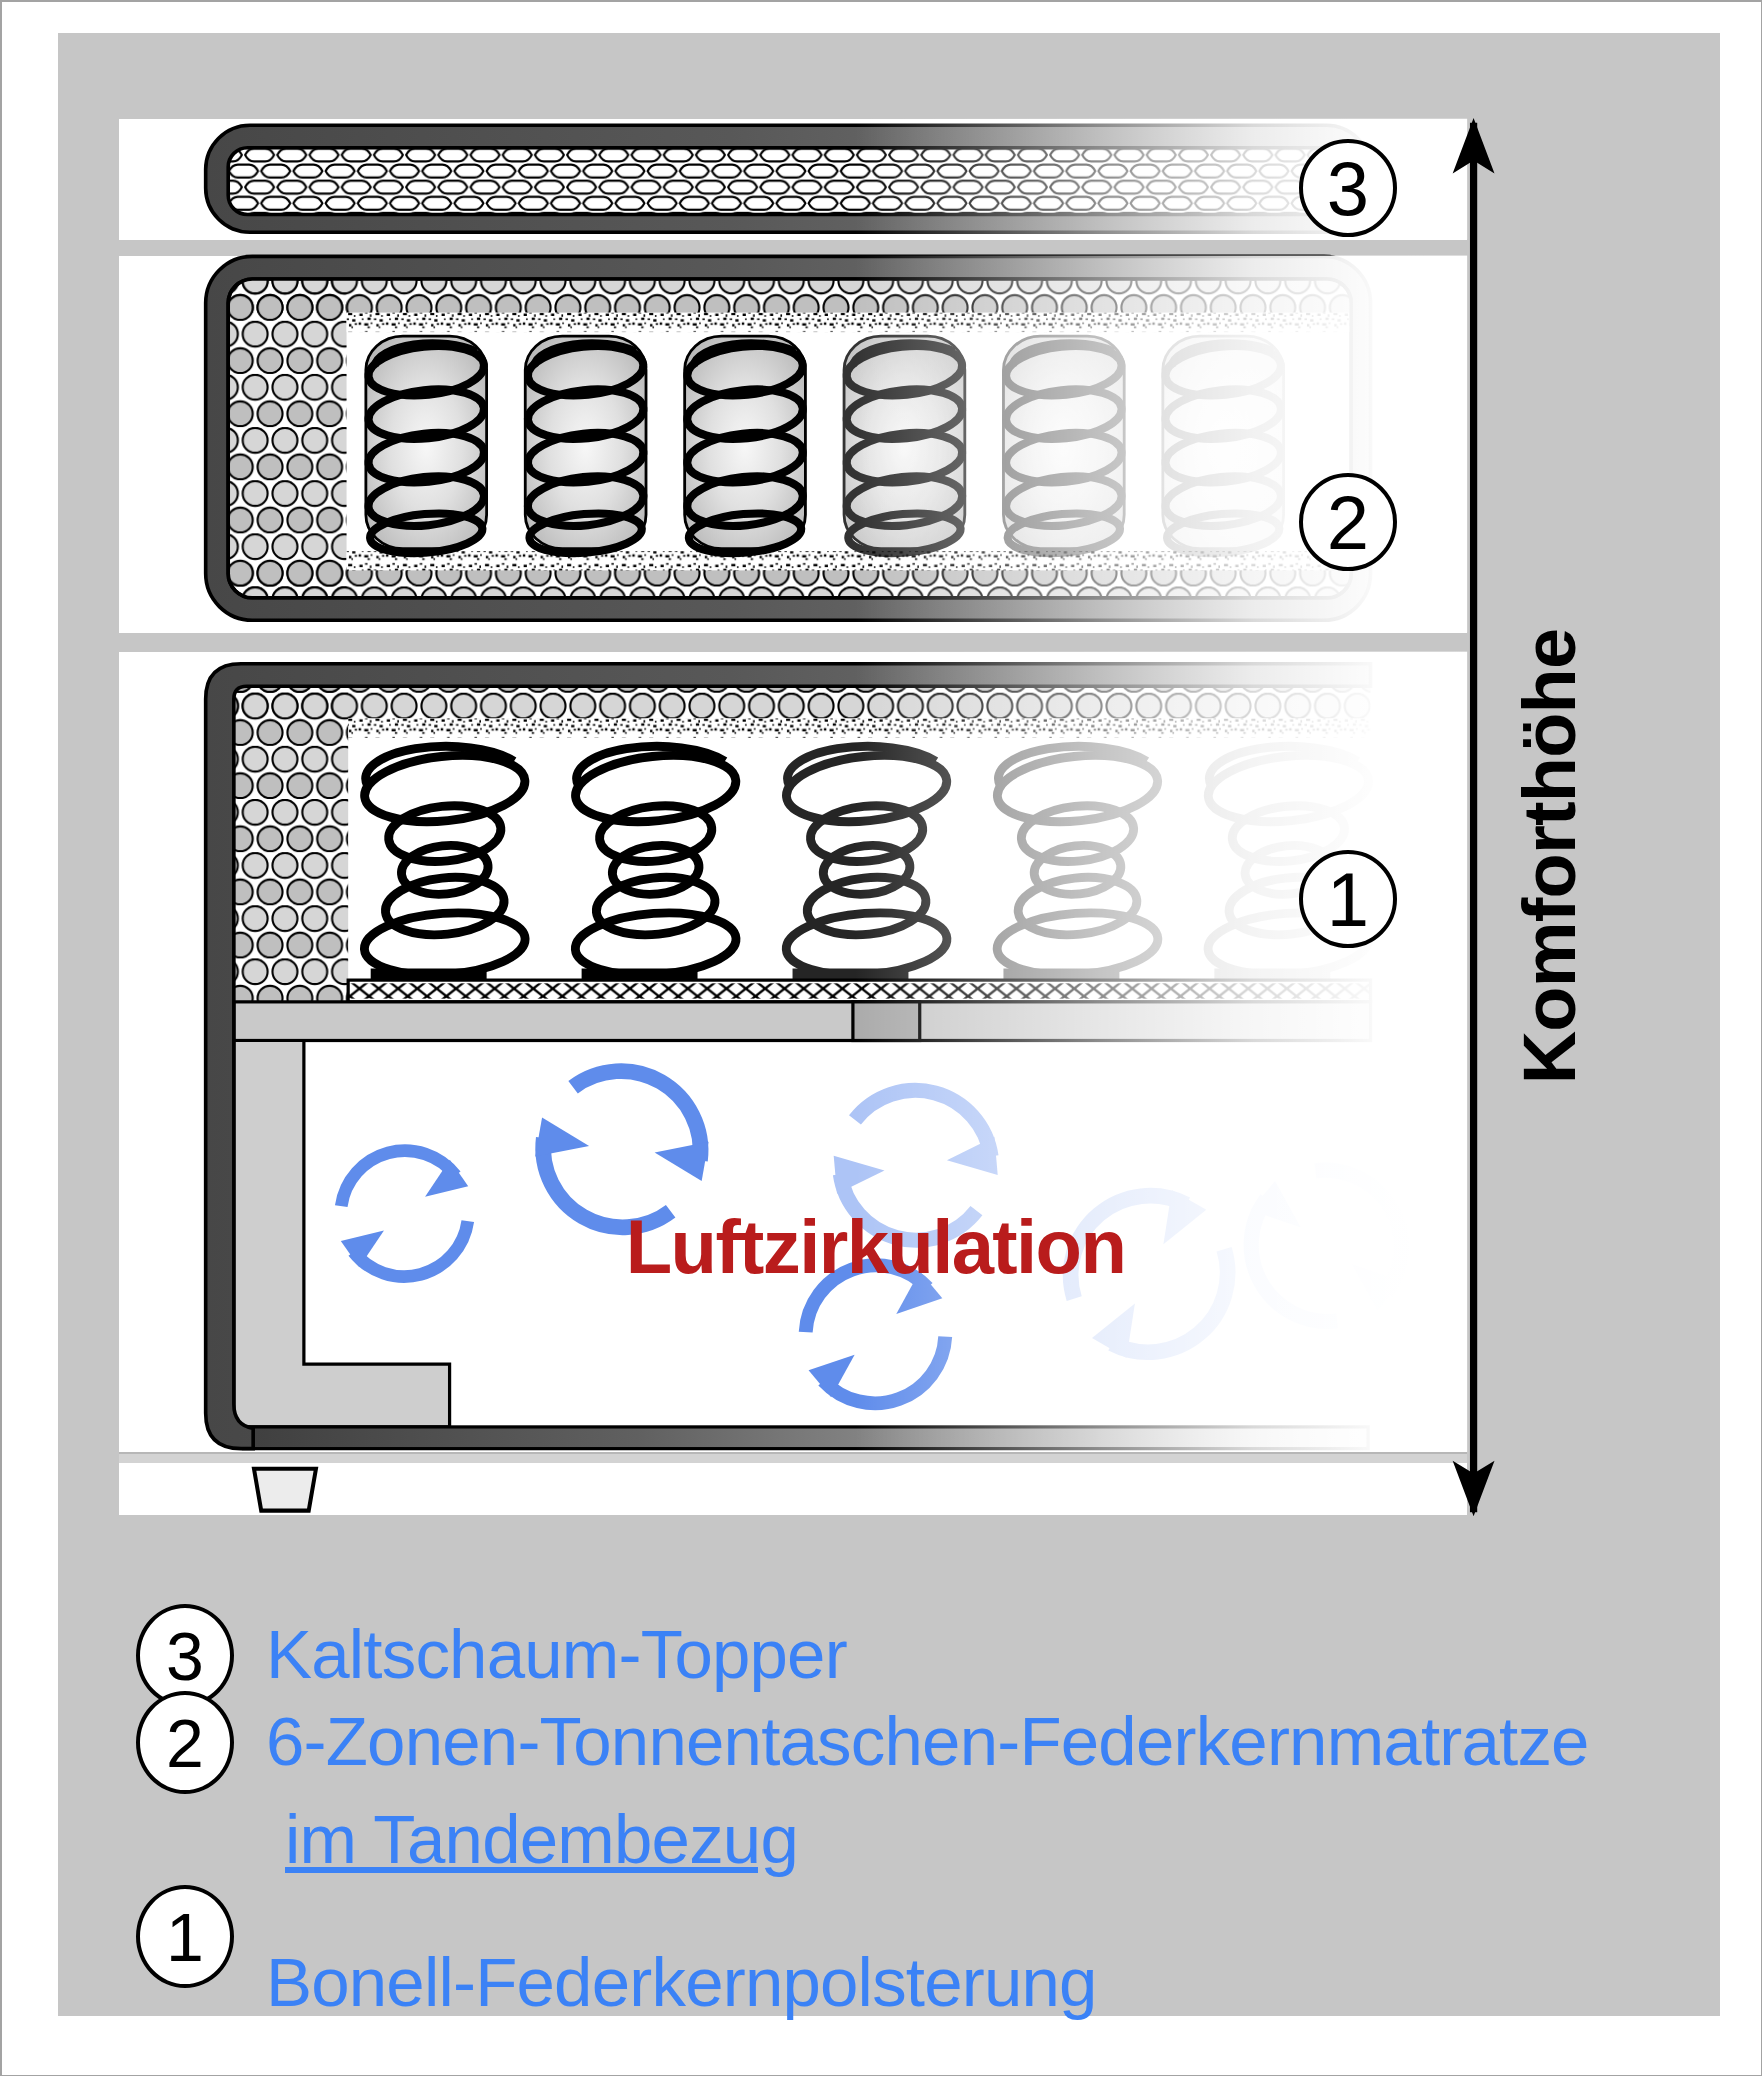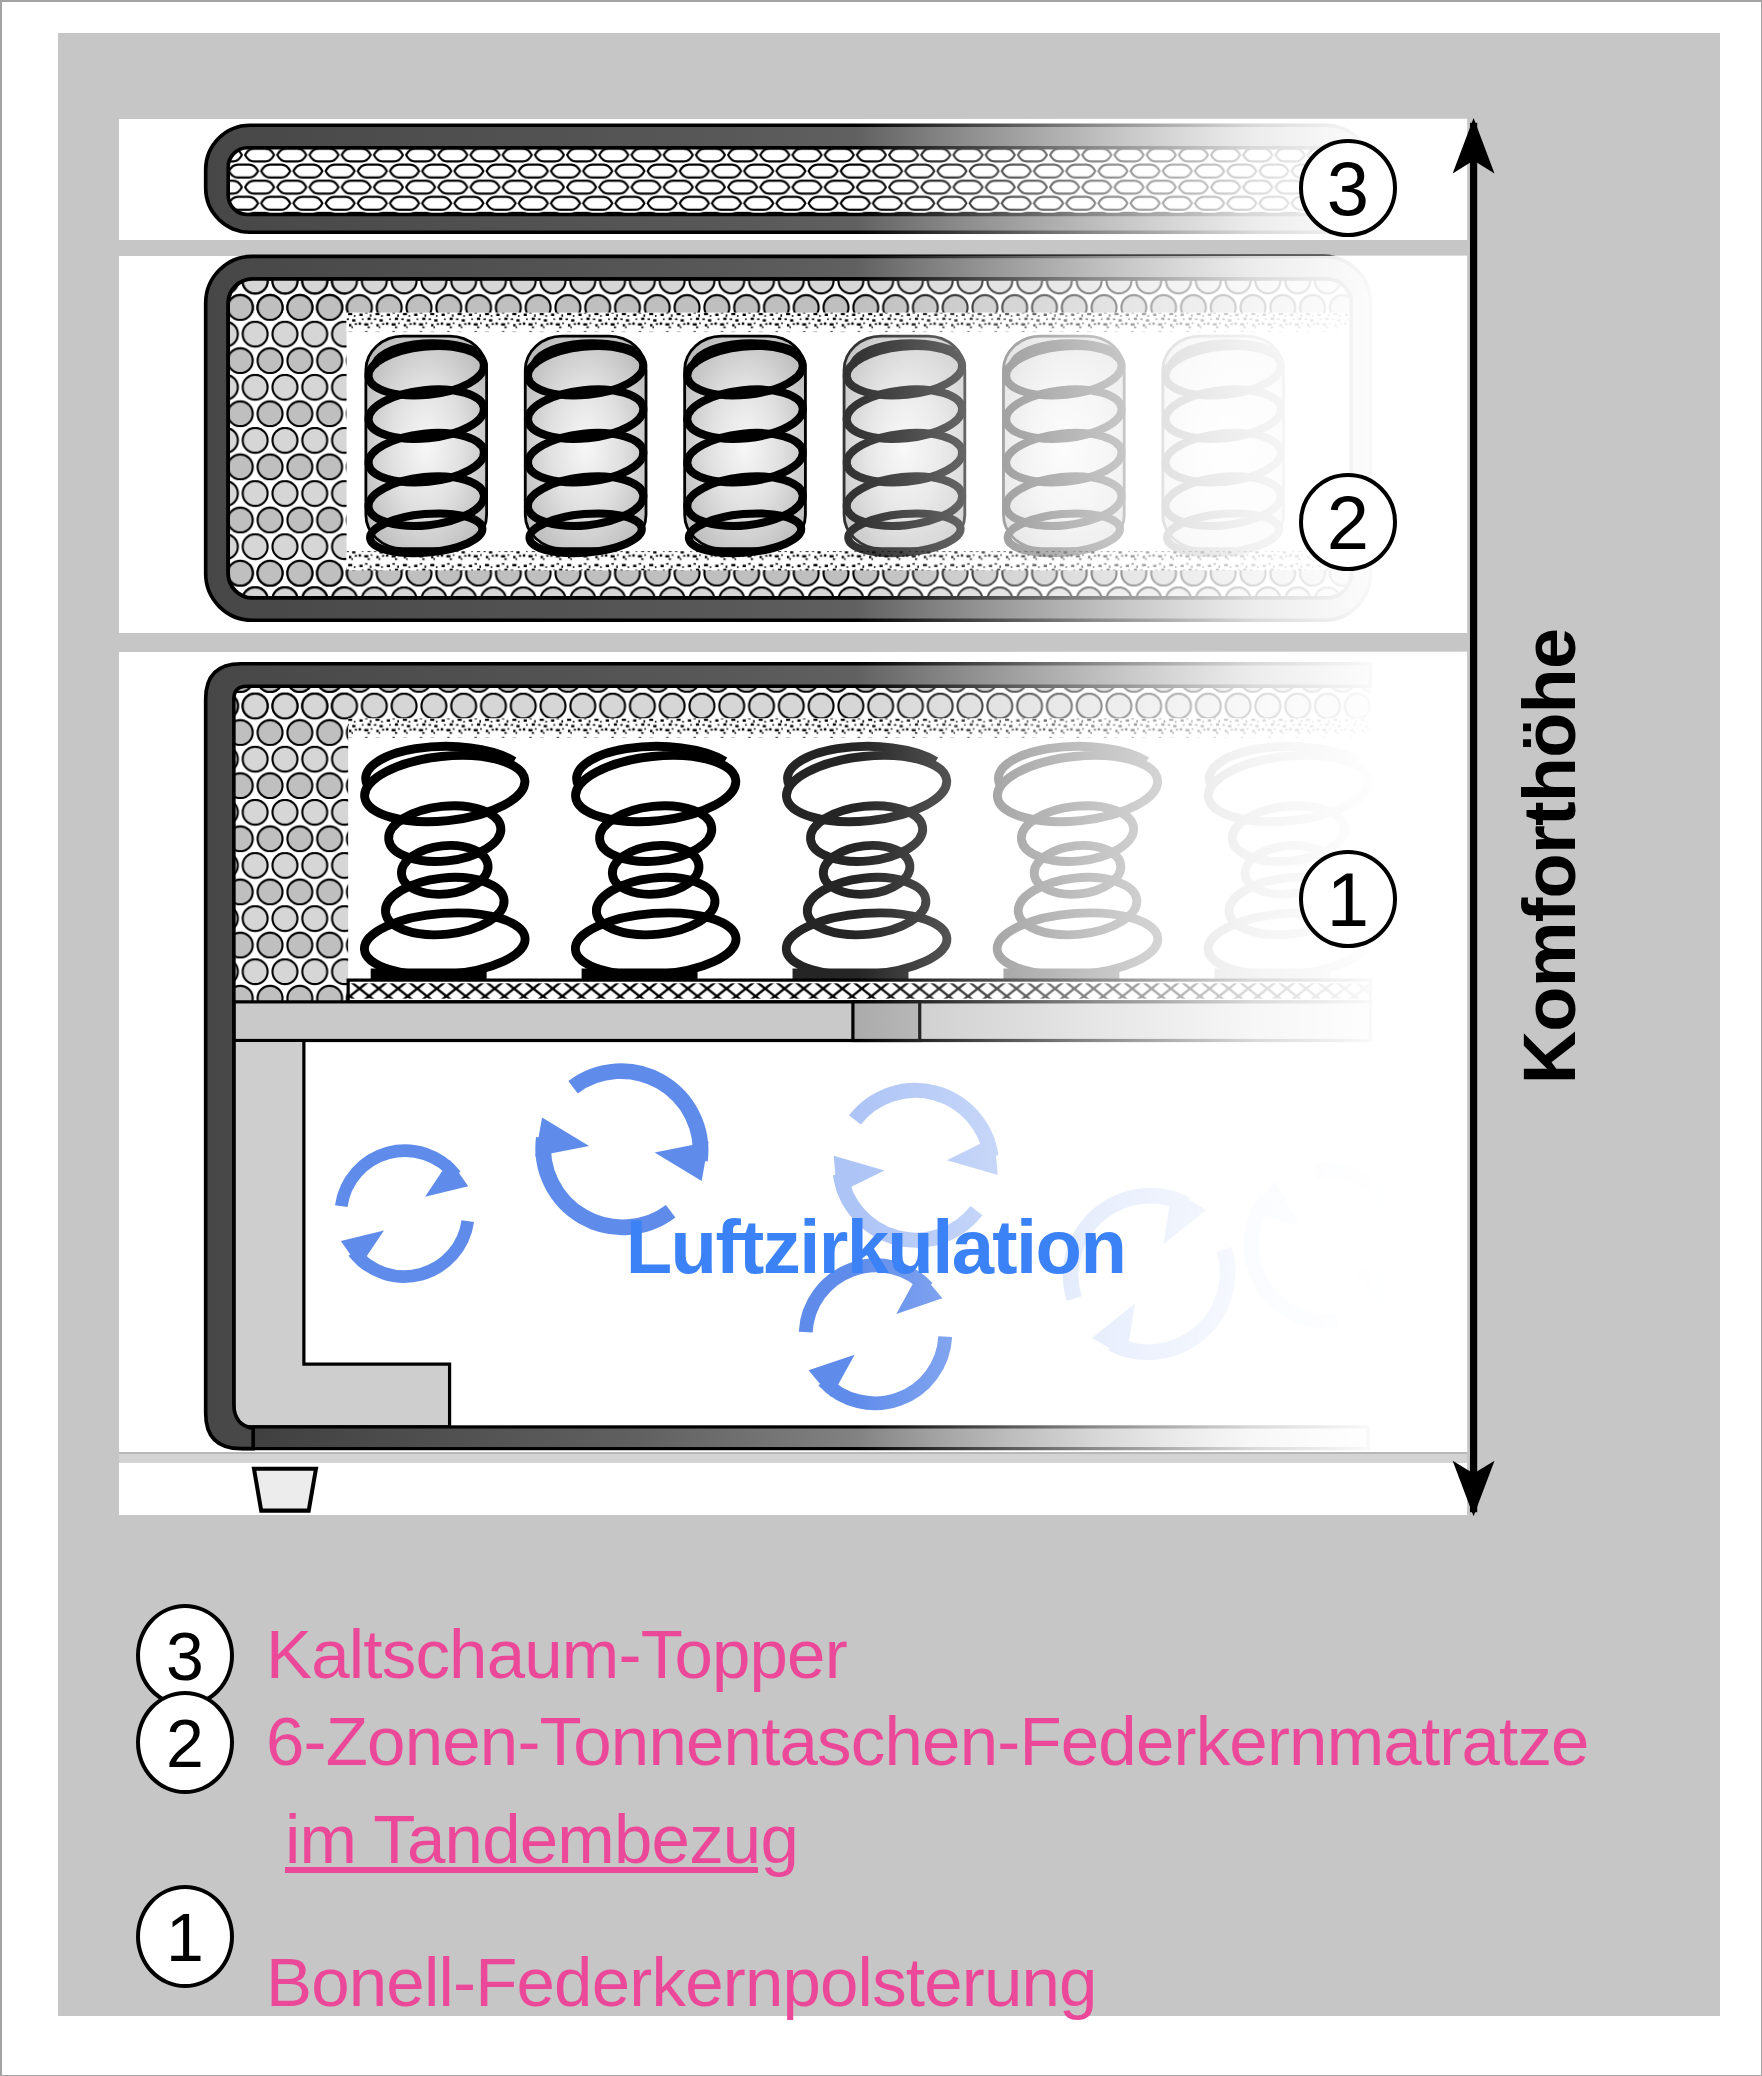--- a/index.html
+++ b/index.html
@@ -27,40 +27,40 @@
     position:absolute;width:90px;height:90px;border:4px solid #000;border-radius:50%;
     background:#fff;display:flex;align-items:center;justify-content:center;
     font-size:76px;color:#000;
   }
   .badge-topper{left:1297px;top:137px;}
   .badge-mattress{left:1297px;top:471px;}
   .badge-bonell{left:1297px;top:848px;}
   .air-label{
     position:absolute;left:471px;top:1197px;width:805px;height:95px;
     display:flex;align-items:center;justify-content:center;
-    font-size:76px;font-weight:bold;color:#3b82f6;letter-spacing:-1.6px;
+    font-size:76px;font-weight:bold;color:#b91c1c;letter-spacing:-1.6px;
   }
   .height-label{
     position:absolute;left:1290px;top:806px;width:515px;height:97px;
     display:flex;align-items:center;justify-content:center;
     transform:rotate(-90deg);
     font-size:74px;font-weight:bold;color:#000;letter-spacing:-0.8px;
   }
   .legend{position:absolute;left:0;top:0;}
   .legend-badge{
     position:absolute;width:90px;height:95px;border:4px solid #000;border-radius:50%;
     background:#fff;display:flex;align-items:center;justify-content:center;
     font-size:68px;color:#000;
   }
   .lb-3{left:134px;top:1602px;}
   .lb-2{left:134px;top:1689px;}
   .lb-1{left:134px;top:1883px;}
   .legend-text{
     position:absolute;height:84px;display:flex;align-items:center;
-    font-size:69px;color:#ec4899;letter-spacing:-0.8px;white-space:nowrap;
+    font-size:69px;color:#3b82f6;letter-spacing:-0.8px;white-space:nowrap;
   }
   .lt-1{left:264px;top:1610px;}
   .lt-2{left:264px;top:1697px;}
   .lt-2b{left:283px;top:1795px;text-decoration:underline;}
   .lt-3{left:264px;top:1890px;margin-top:48px;}
 </style>
 </head>
 <body>
 
 <div class="page">

